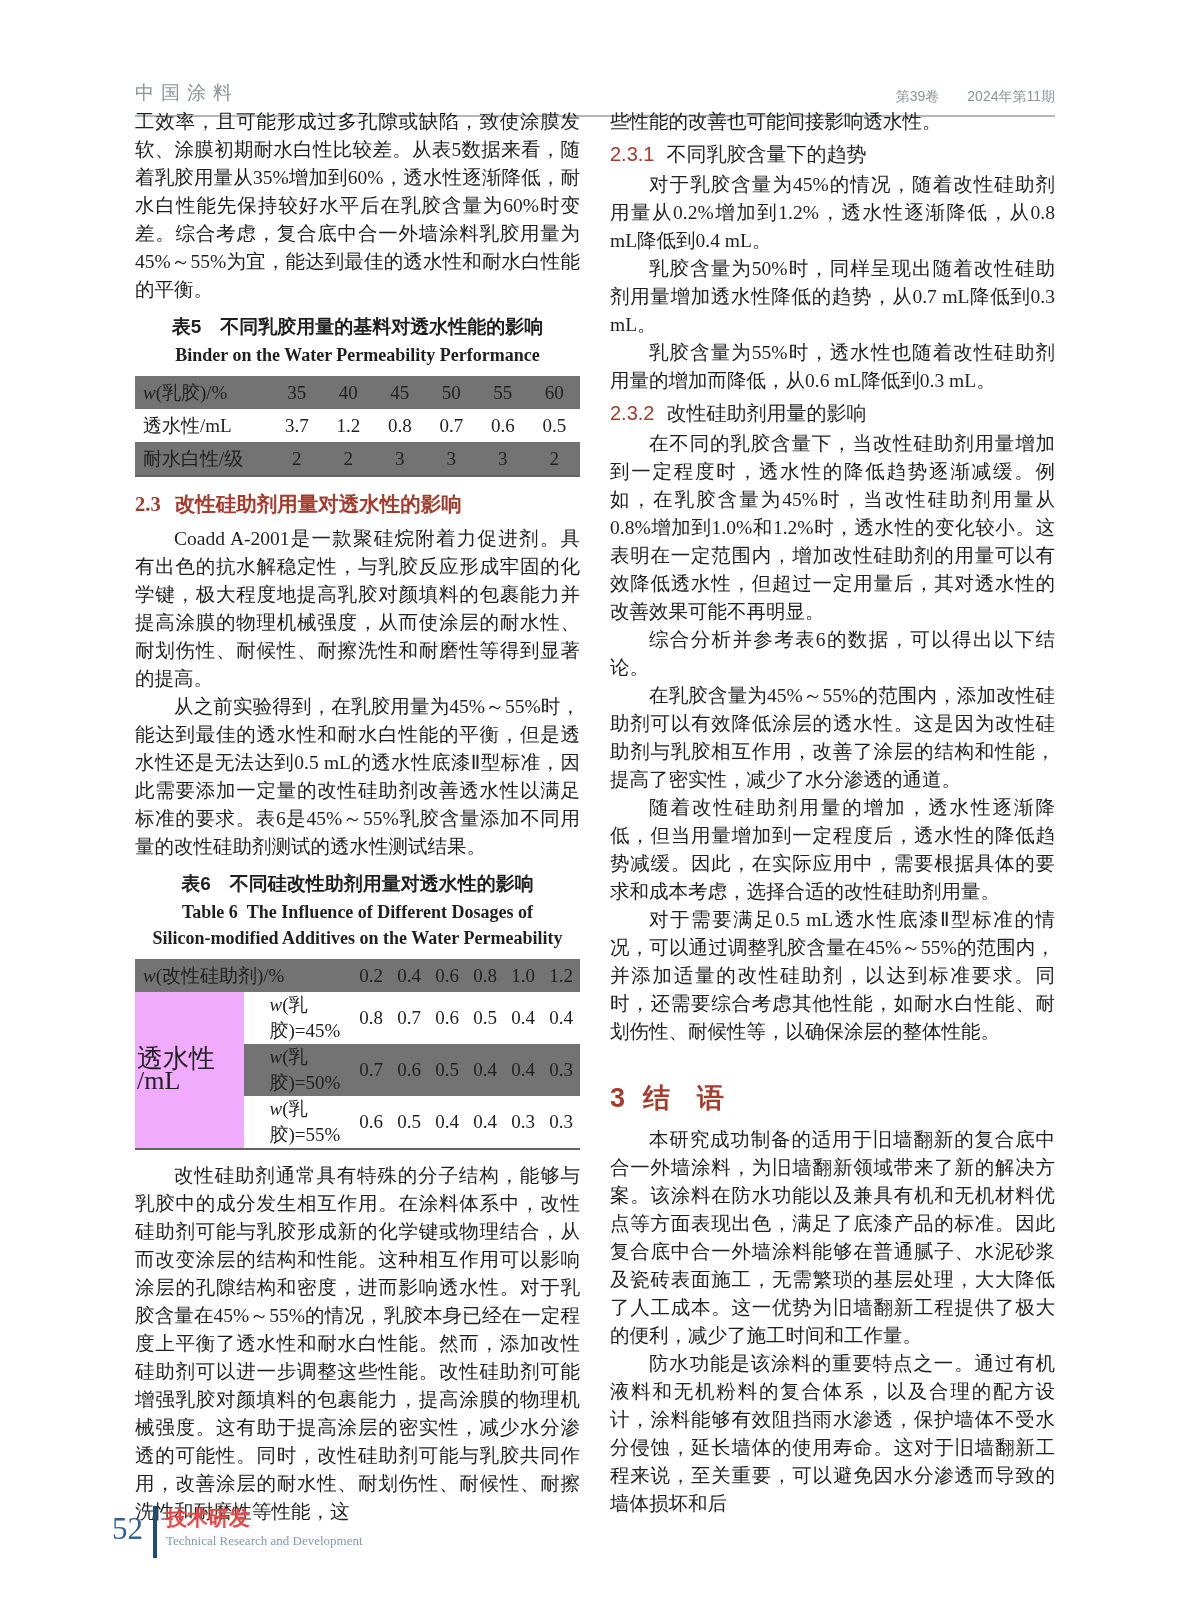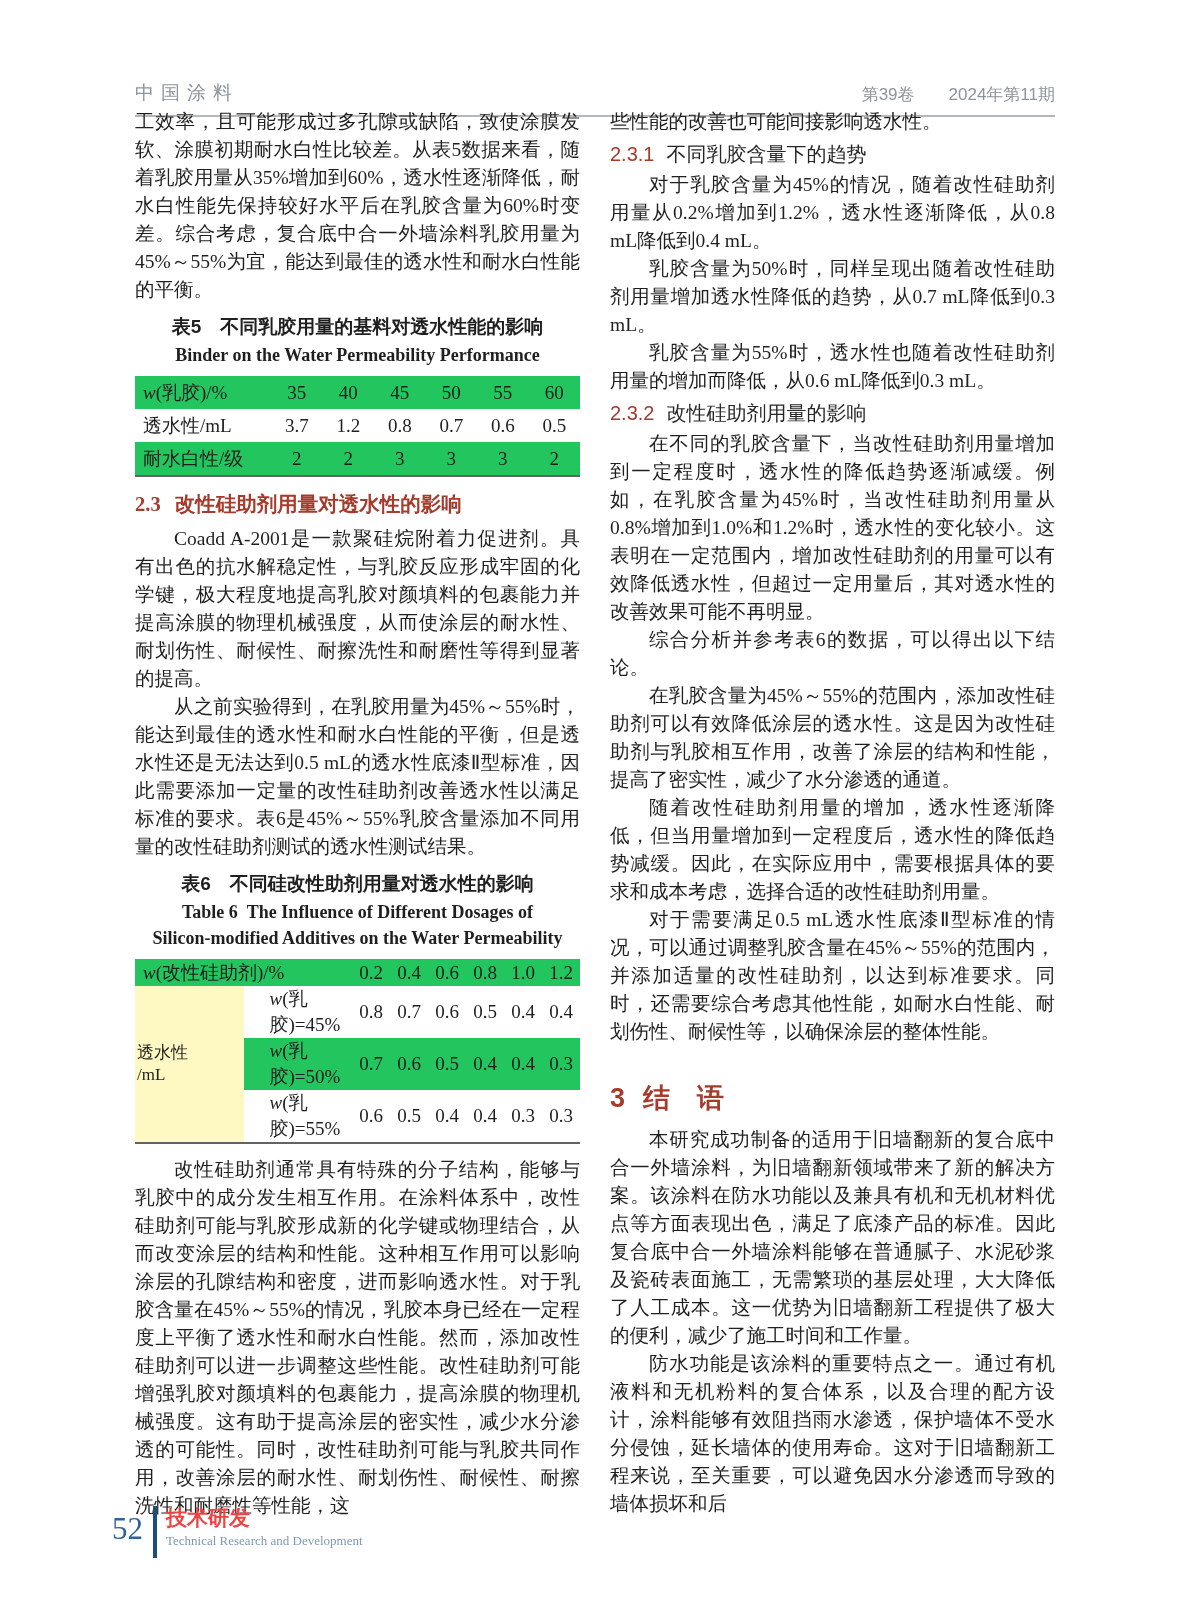--- a/index.html
+++ b/index.html
@@ -12,21 +12,21 @@
   .page-header {
     position:absolute; top:80px; left:135px; width:920px;
     display:flex; justify-content:space-between; align-items:flex-end;
     padding-bottom:9px; border-bottom:2px solid #b3b8bd;
   }
   .journal-name {
     font-family:"Liberation Sans", sans-serif; font-size:19px;
     color:#8d949b; letter-spacing:7px;
   }
   .issue-info {
-    font-family:"Liberation Sans", sans-serif; font-size:17px; color:#8d949b;
+    font-family:"Liberation Sans", sans-serif; font-size:14px; color:#8d949b;
   }
   
   .columns {
     position:absolute; top:108px; left:135px; width:920px;
     display:flex; gap:30px;
   }
   .col { width:445px; }
   .body-text {
     margin:0; font-size:19.5px; line-height:28px;
     text-align:justify; text-justify:inter-ideograph; text-indent:2em;
@@ -37,28 +37,28 @@
   .cap-zh {
     text-align:center; font-family:"Liberation Sans", sans-serif;
     font-weight:bold; font-size:19px; line-height:26px; margin-top:6px;
   }
   .cap-en {
     text-align:center; font-family:"Liberation Serif", serif;
     font-weight:bold; font-size:18px; line-height:26px; margin:2px 0 8px 0;
   }
   table { border-collapse:collapse; width:100%; font-size:19px; table-layout:fixed; }
   td { padding:0; text-align:center; }
-  .pink { background:#22c55e; }
+  .pink { background:#737373; }
   .t5 { border-bottom:2px solid #636363; }
   .t5 td { height:33px; }
   .t5 .lbl { text-align:left; padding-left:8px; width:128px; }
   .t6 { border-bottom:2px solid #636363; }
-  .t6 td { height:27px; }
+  .t6 td { height:33px; }
   .t6 .hdr-lbl { text-align:left; padding-left:8px; }
-  .t6 .grp { text-align:left; padding-left:2px; width:62px; font-size:17px; line-height:22px; background:#fef9c3; }
+  .t6 .grp { text-align:left; padding-left:2px; width:62px; font-size:26px; line-height:22px; background:#f0abfc; }
   .t6 .sublbl { text-align:left; padding-left:26px; width:150px; }
   .t6 .datacol { width:38px; }
   i { font-style:italic; }
   
   .h-sub {
     margin:14px 0 8px 0; font-family:Liberation Serif, serif;
     font-weight:bold; color:#a63b2c; font-size:20.5px; line-height:26px;
   }
   .h-sub .num { margin-right:14px; }
   .h-subsub { margin:4px 0 3px 0; font-size:20px; line-height:28px; font-weight:normal; }

